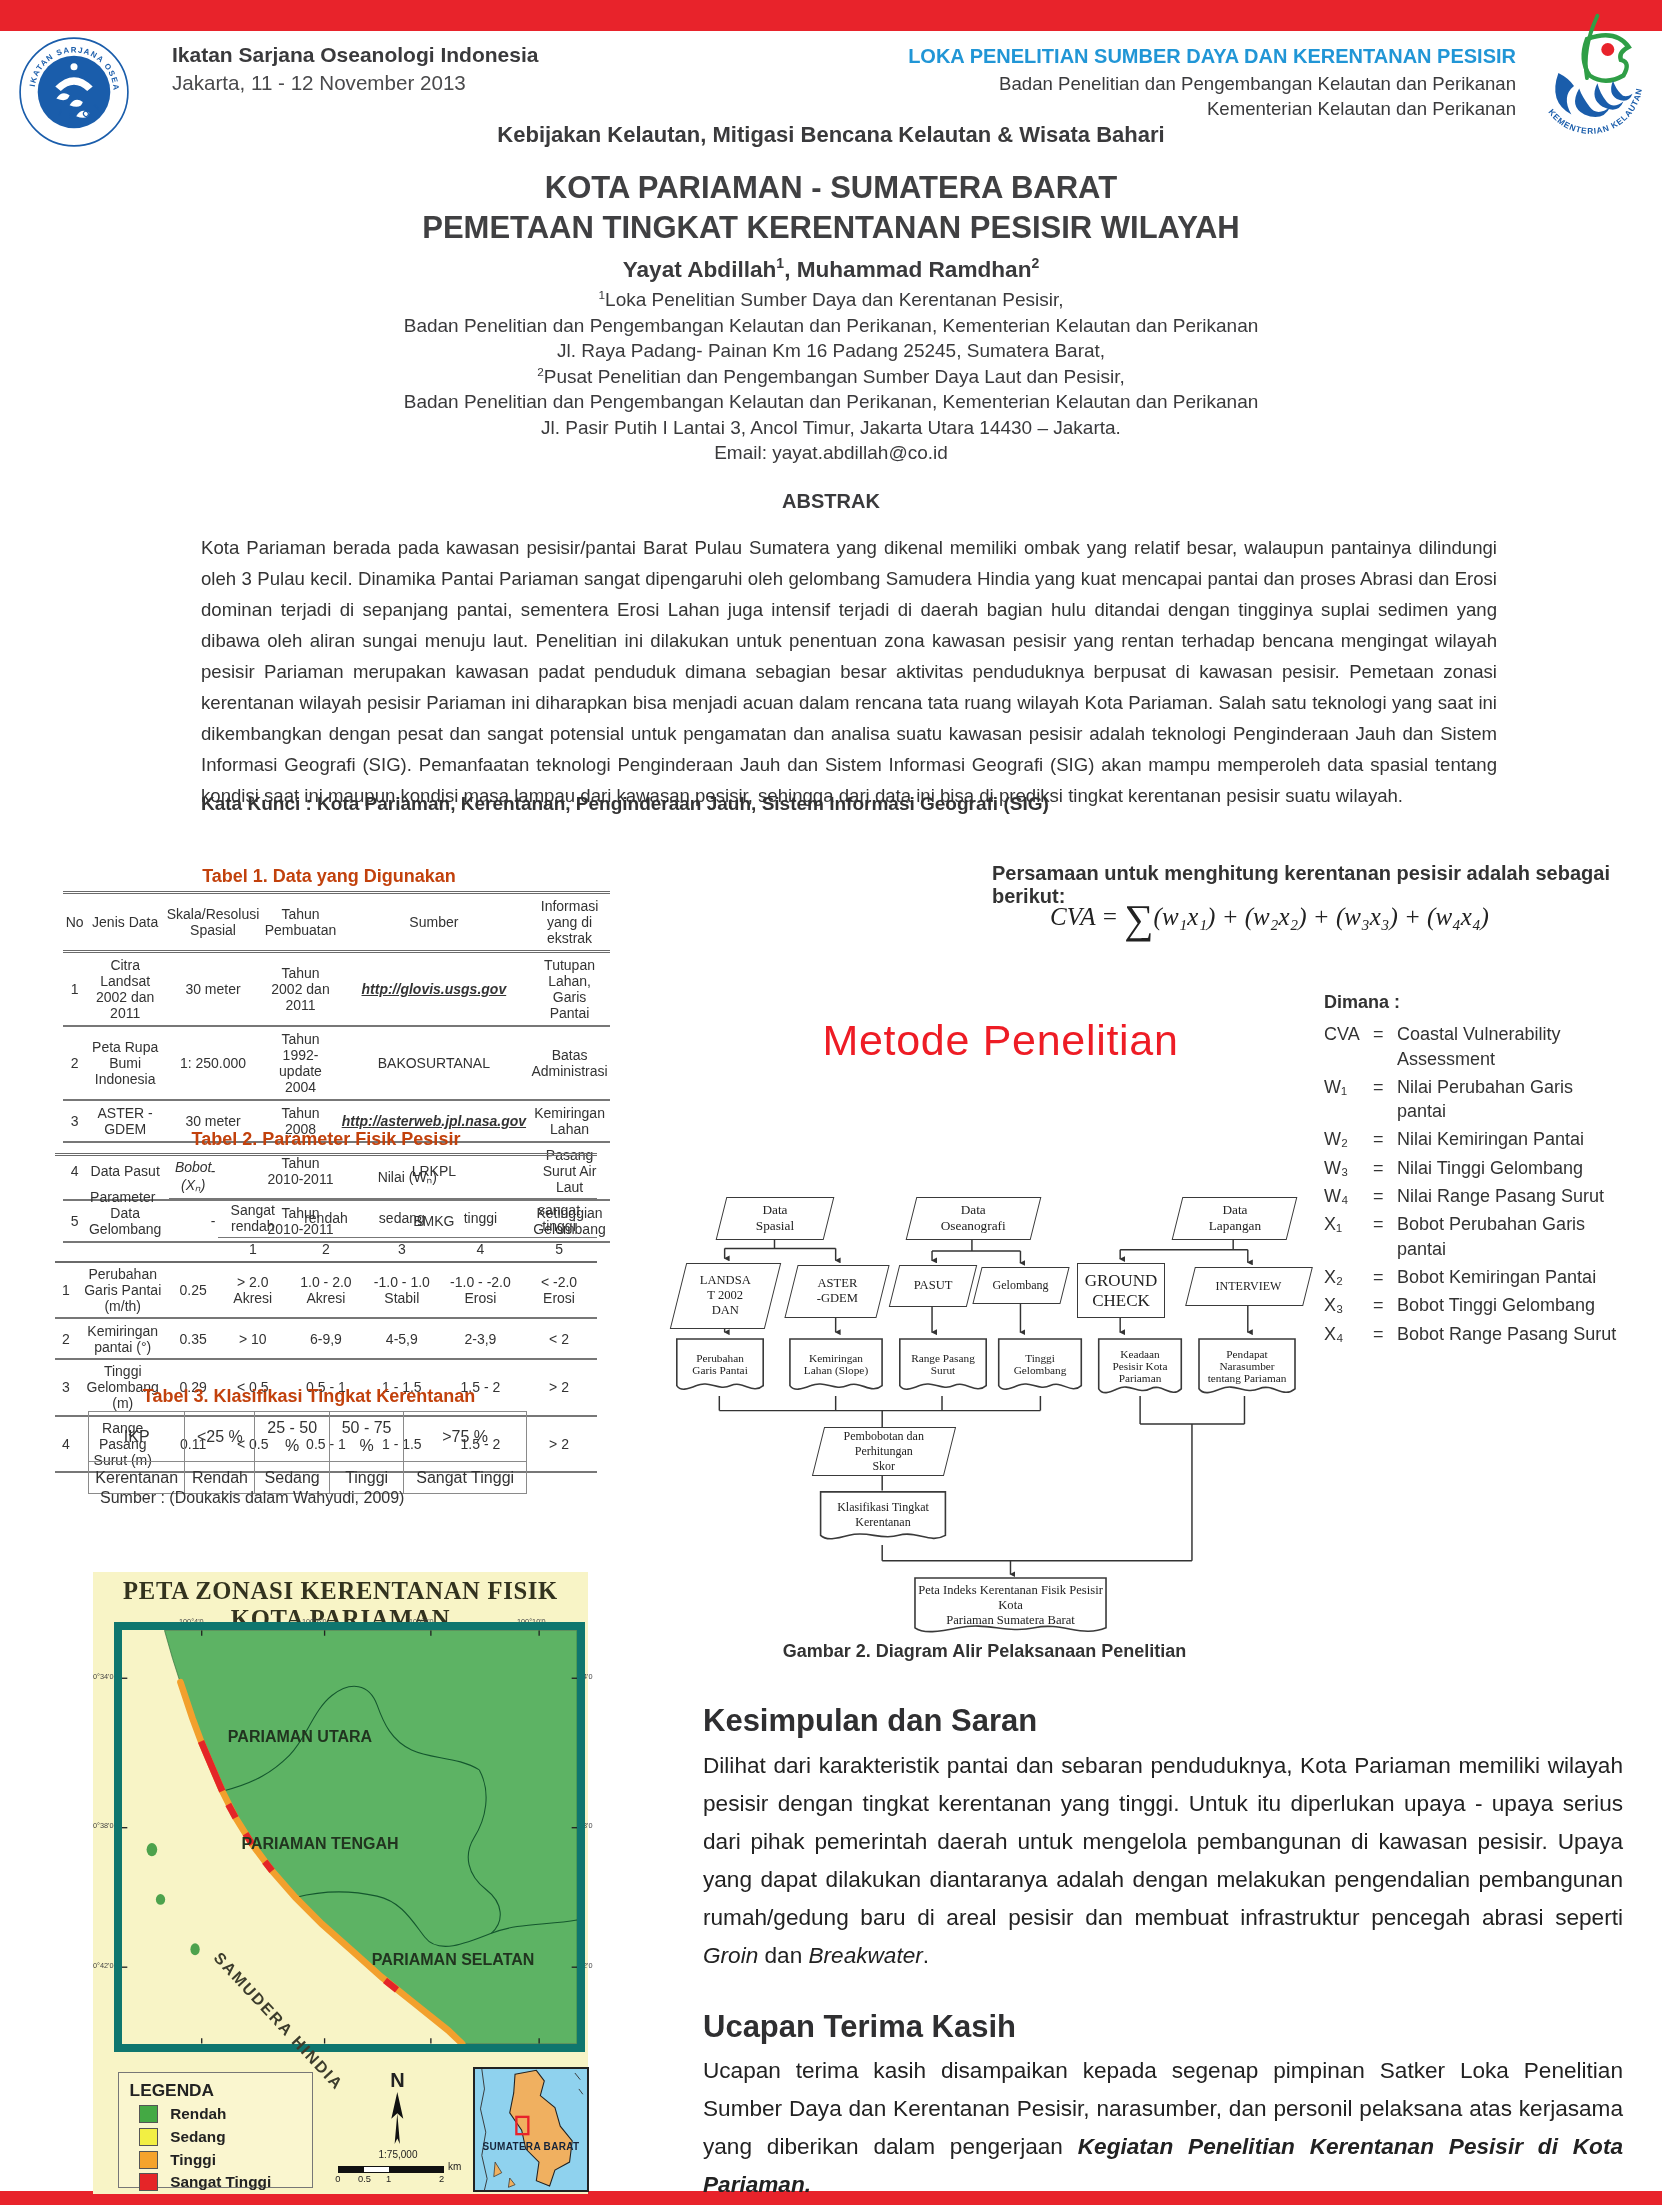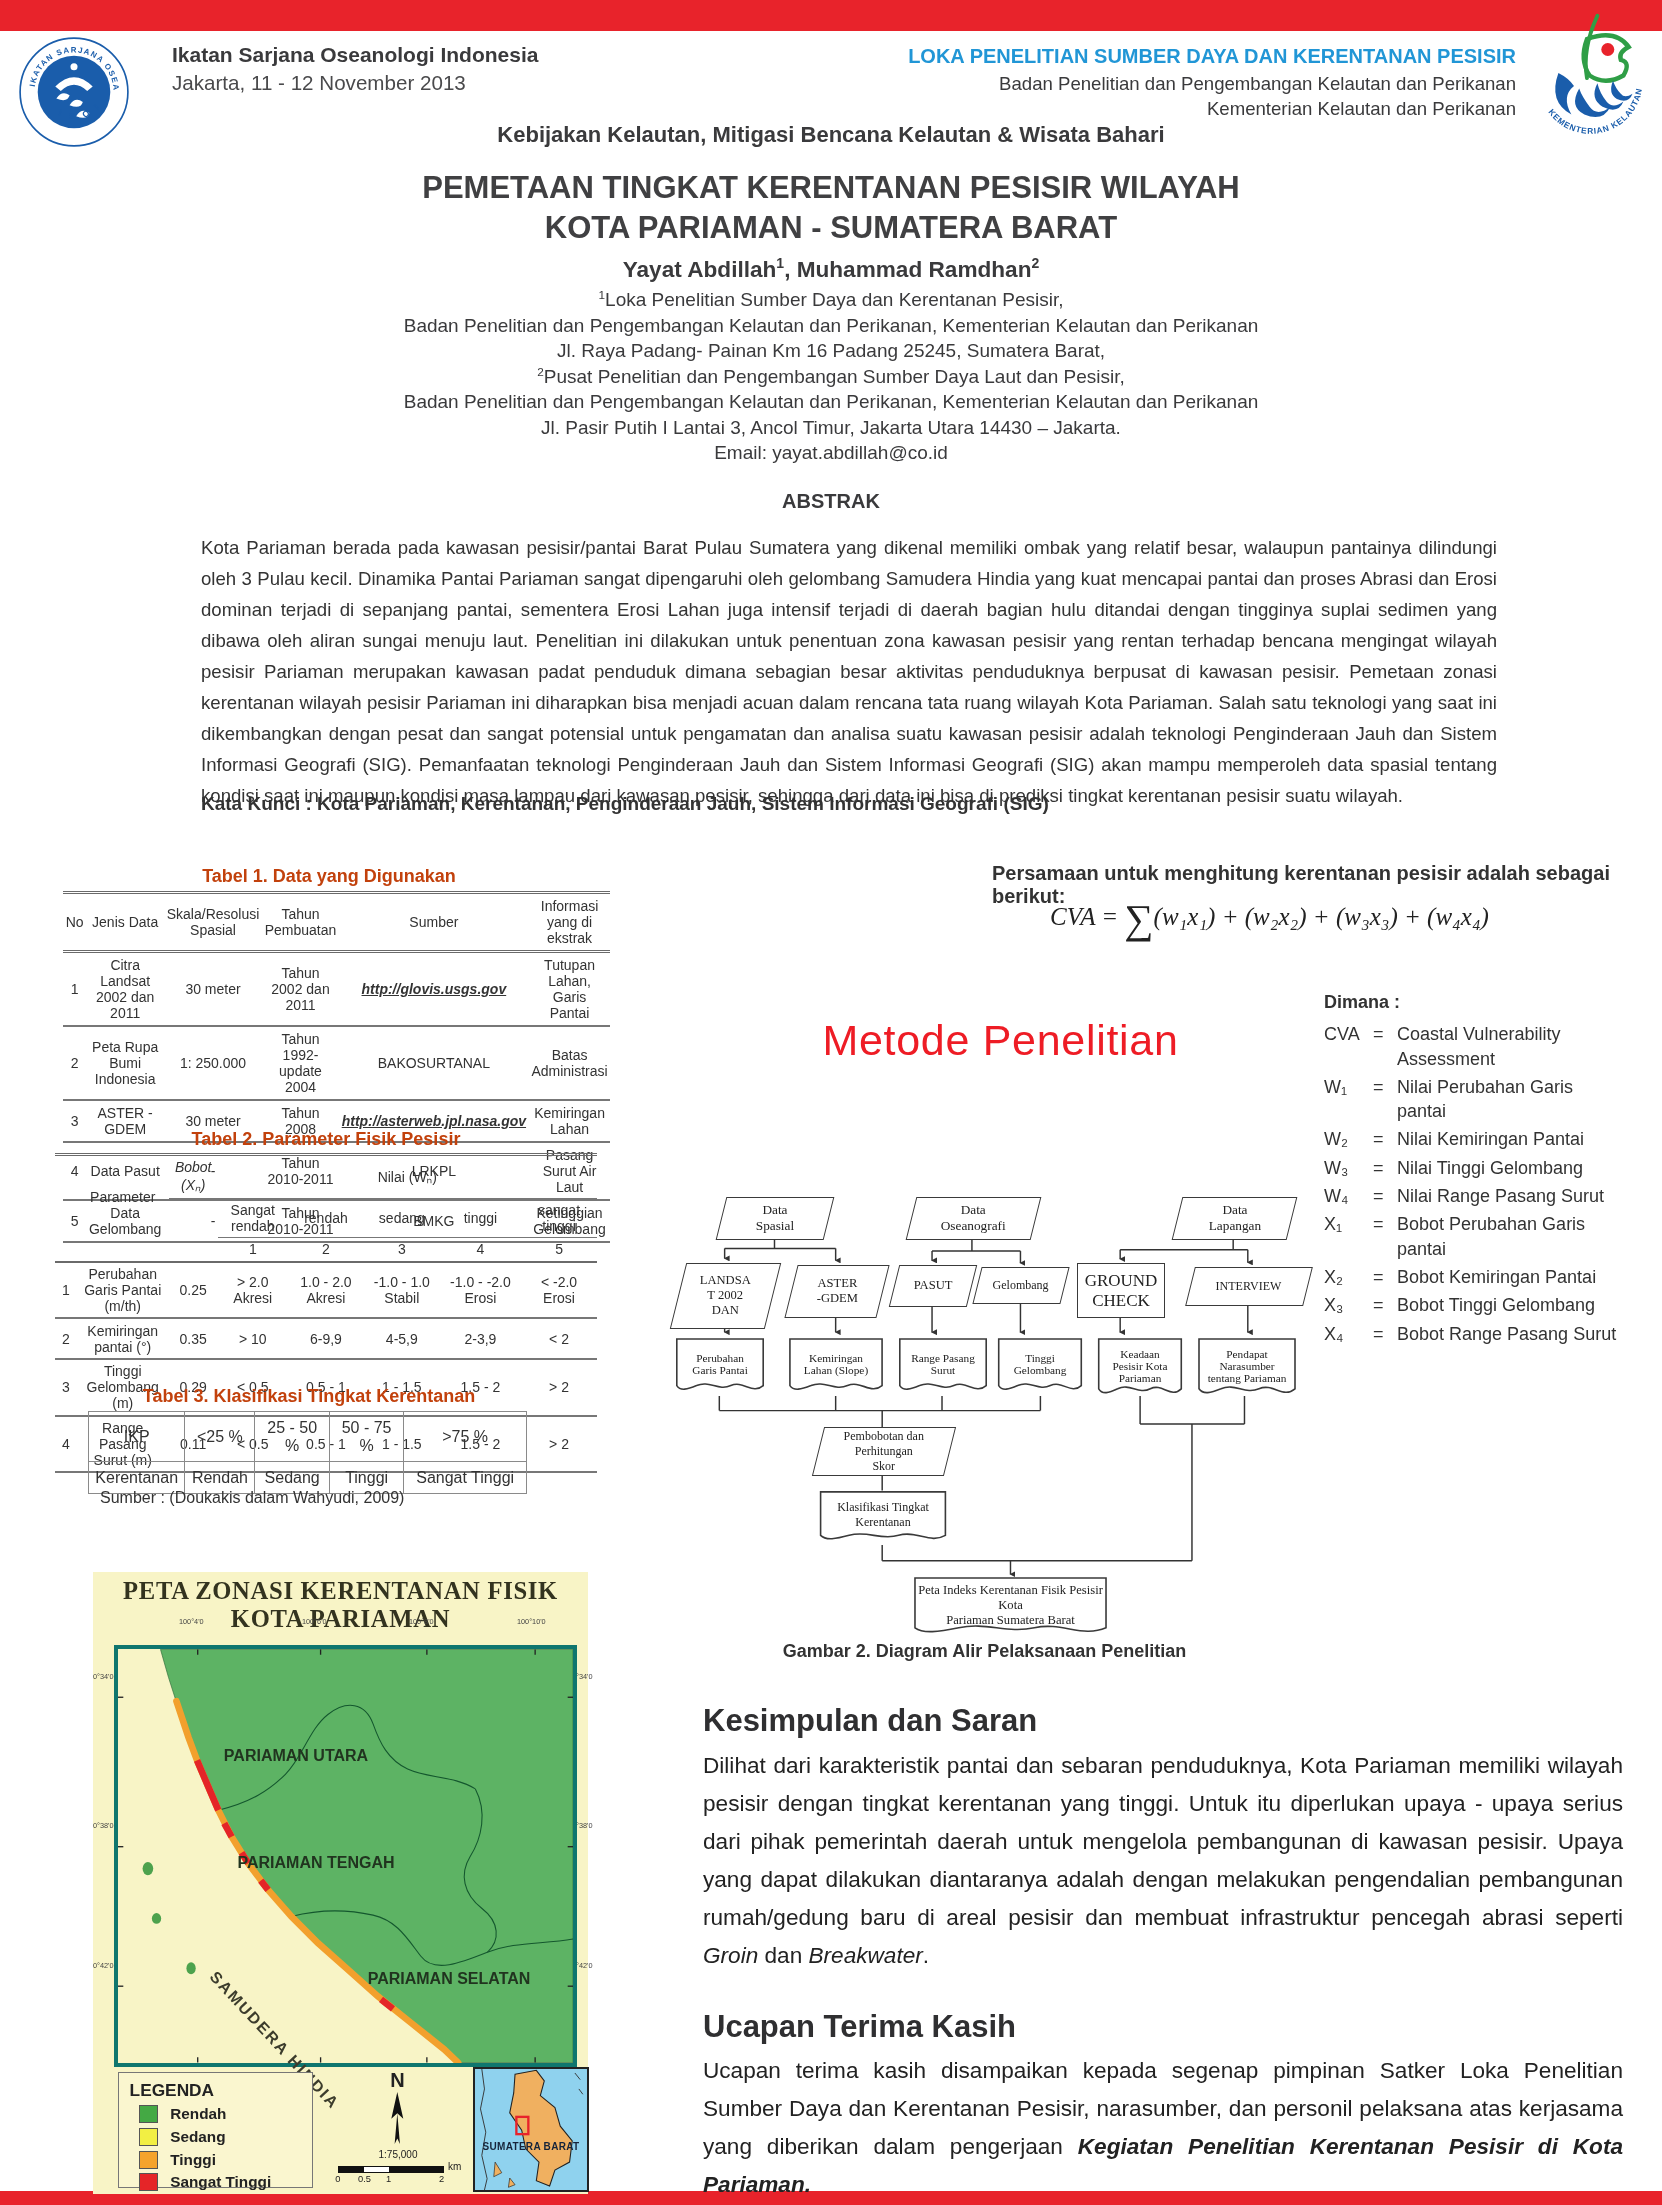--- a/index.html
+++ b/index.html
@@ -75,21 +75,21 @@
   .docnode span{position:relative;display:block;padding:2.7px 4px 9.3px 4px;}
   .fc-caption{position:absolute;left:765px;top:1641px;width:439px;text-align:center;
     font-size:18px;font-weight:600;color:#333;}
   #fc-lines{position:absolute;left:0;top:0;pointer-events:none;}
   
   .map{position:absolute;left:93px;top:1572px;width:495px;height:622px;background:#f8f4c6;}
   .map-t1{position:absolute;left:0;top:5.3px;width:100%;text-align:center;
     font-family:"Liberation Serif",serif;font-weight:bold;font-size:24.6px;color:#33331f;letter-spacing:0.7px;}
   .map-t2{position:absolute;left:0;top:33px;width:100%;text-align:center;
     font-family:"Liberation Serif",serif;font-weight:bold;font-size:24.6px;color:#33331f;letter-spacing:0.7px;}
-  .map-frame{position:absolute;left:21px;top:73px;width:455px;height:414px;border:4px solid #0f766e;}
+  .map-frame{position:absolute;left:21px;top:50px;width:455px;height:414px;border:8px solid #0f766e;}
   .tick{position:absolute;font-size:7.3px;color:#444;}
   .dlabel{position:absolute;font-size:16px;font-weight:bold;color:#21341f;text-align:center;}
   .sea-label{position:absolute;left:101px;top:319px;font-size:16px;font-weight:bold;color:#3c3c2c;
     letter-spacing:2px;transform:rotate(47deg);transform-origin:left top;}
   .legend{position:absolute;left:25px;top:500px;width:193px;height:114px;
     border:1.3px solid #777;background:#faf6cf;}
   .leg-title{font-size:17.3px;font-weight:bold;color:#222;margin:6.6px 0 4px 10.6px;}
   .leg-row{display:flex;align-items:center;margin:4.7px 0 0 20px;}
   .leg-sw{width:17.3px;height:16px;border:0.7px solid #555;margin-right:12px;flex:none;}
   .leg-lb{font-size:15.3px;font-weight:bold;color:#222;}
@@ -165,22 +165,22 @@
     <div class="hl3">Jakarta, 11 - 12 November 2013</div>
   </div>
   <div class="hdr-right">
     <div class="hr1">LOKA PENELITIAN SUMBER DAYA DAN KERENTANAN PESISIR</div>
     <div class="hr2">Badan Penelitian dan Pengembangan Kelautan dan Perikanan</div>
     <div class="hr3">Kementerian Kelautan dan Perikanan</div>
   </div>
   <div class="theme">Kebijakan Kelautan, Mitigasi Bencana Kelautan &amp; Wisata Bahari</div>
 
   <div class="ptitle">
+    <div>KOTA PARIAMAN - SUMATERA BARAT</div>
     <div>PEMETAAN TINGKAT KERENTANAN PESISIR WILAYAH</div>
-    <div>KOTA PARIAMAN - SUMATERA BARAT</div>
   </div>
   <div class="authors"><span>Yayat Abdillah</span><sup>1</sup><span>, Muhammad Ramdhan</span><sup>2</sup></div>
   <div class="affils">
     <div><sup>1</sup><span>Loka Penelitian Sumber Daya dan Kerentanan Pesisir,</span></div>
     <div><span>Badan Penelitian dan Pengembangan Kelautan dan Perikanan, Kementerian Kelautan dan Perikanan</span></div>
     <div><span>Jl. Raya Padang- Painan Km 16 Padang 25245, Sumatera Barat,</span></div>
     <div><sup>2</sup><span>Pusat Penelitian dan Pengembangan Sumber Daya Laut dan Pesisir,</span></div>
     <div><span>Badan Penelitian dan Pengembangan Kelautan dan Perikanan, Kementerian Kelautan dan Perikanan</span></div>
     <div><span>Jl. Pasir Putih I Lantai 3, Ancol Timur, Jakarta Utara 14430 –  Jakarta.</span></div>
     <div><span>Email:  yayat.abdillah@co.id</span></div>

